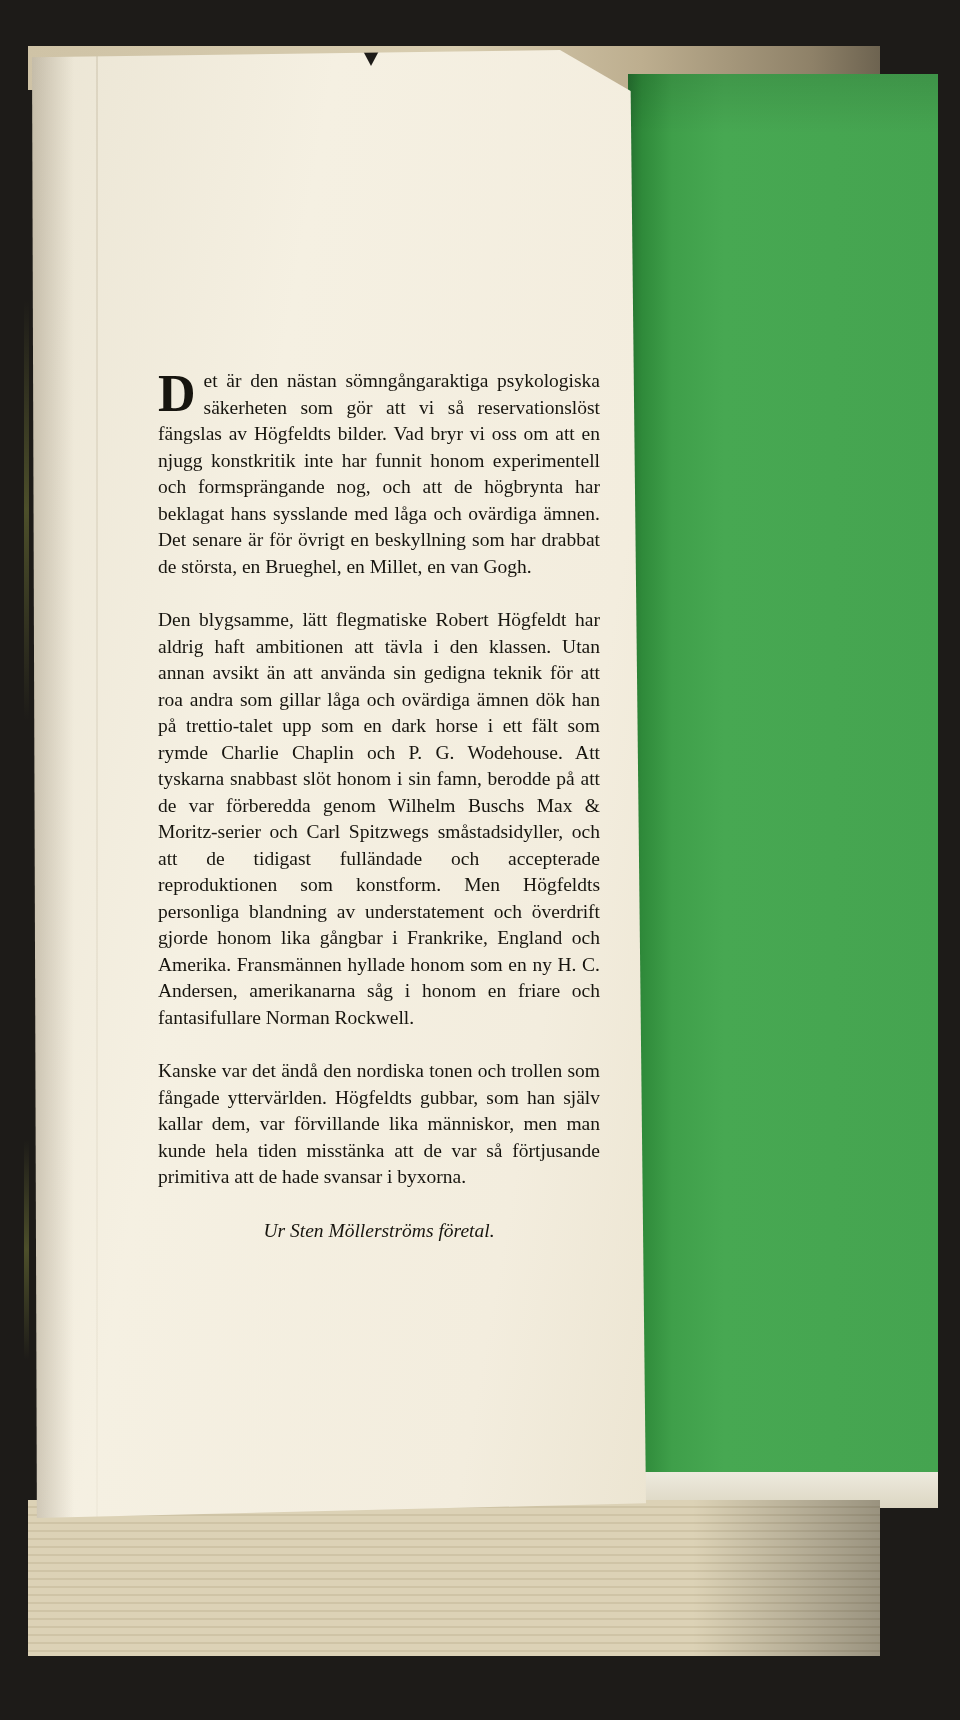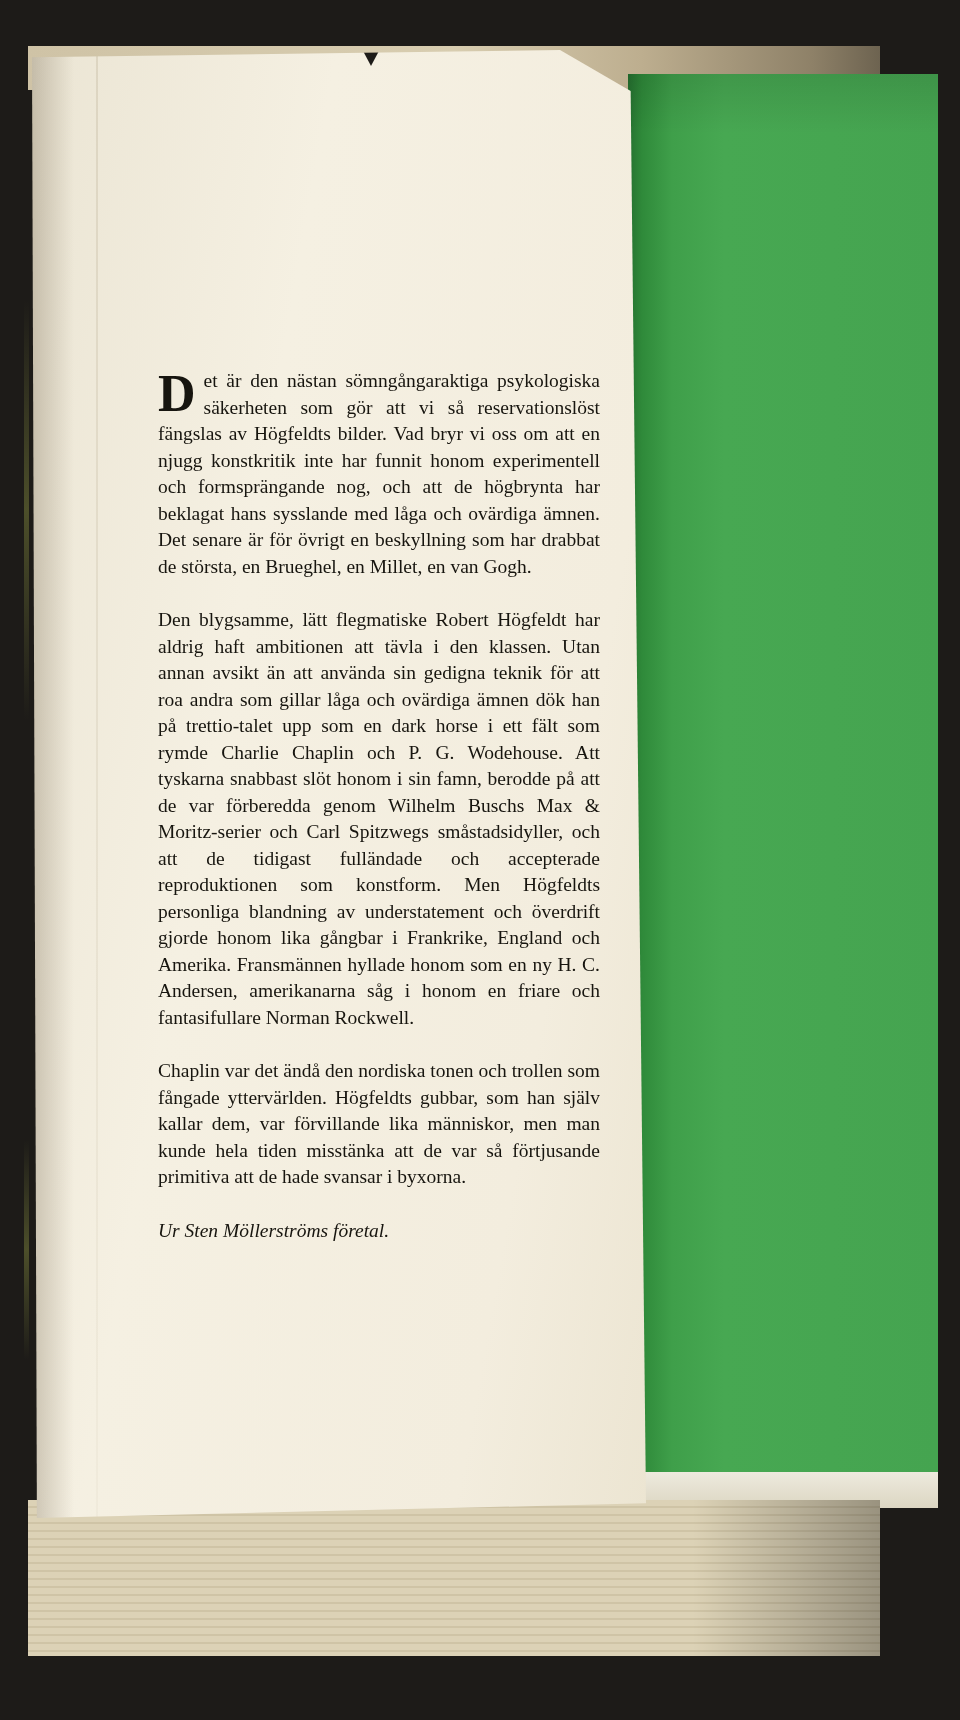--- a/index.html
+++ b/index.html
@@ -86,21 +86,21 @@
   .text-block p { margin: 0 0 27px 0; }
   .dropcap {
     float: left;
     font-weight: 700;
     font-size: 52px;
     line-height: 0.82;
     padding: 5px 8px 0 0;
   }
   .attribution {
     font-style: italic;
-    text-align: left;
+    text-align: center;
     margin-top: 4px;
   }
 
   
   .edge-streak {
     position: absolute; left: 24px; width: 5px;
     background: linear-gradient(180deg, rgba(150,160,60,0), rgba(165,175,75,.35), rgba(150,160,60,0));
     pointer-events: none;
   }
   .edge-streak.s1 { top: 300px; height: 420px; }
@@ -121,21 +121,21 @@
   <div class="flap">
     <div class="flap-shade-left"></div>
     <div class="flap-crease"></div>
     <div class="flap-tear"></div>
 
     <div class="text-block">
       <p>
         <span class="dropcap">D</span><span>et är den nästan sömngångaraktiga psykologiska säkerheten som gör att vi så reservationslöst fängslas av Högfeldts bilder. Vad bryr vi oss om att en njugg konstkritik inte har funnit honom experimentell och formsprängande nog, och att de högbrynta har beklagat hans sysslande med låga och ovärdiga ämnen. Det senare är för övrigt en beskyllning som har drabbat de största, en Brueghel, en Millet, en van Gogh.</span>
       </p>
       <p>Den blygsamme, lätt flegmatiske Robert Högfeldt har aldrig haft ambitionen att tävla i den klassen. Utan annan avsikt än att använda sin gedigna teknik för att roa andra som gillar låga och ovärdiga ämnen dök han på trettio-talet upp som en dark horse i ett fält som rymde Charlie Chaplin och P. G. Wodehouse. Att tyskarna snabbast slöt honom i sin famn, berodde på att de var förberedda genom Wilhelm Buschs Max &amp; Moritz-serier och Carl Spitzwegs småstadsidyller, och att de tidigast fulländade och accepterade reproduktionen som konstform. Men Högfeldts personliga blandning av understatement och överdrift gjorde honom lika gångbar i Frankrike, England och Amerika. Fransmännen hyllade honom som en ny H. C. Andersen, amerikanarna såg i honom en friare och fantasifullare Norman Rockwell.</p>
-      <p>Chaplin var det ändå den nordiska tonen och trollen som fångade yttervärlden. Högfeldts gubbar, som han själv kallar dem, var förvillande lika människor, men man kunde hela tiden misstänka att de var så förtjusande primitiva att de hade svansar i byxorna.</p>
+      <p>Kanske var det ändå den nordiska tonen och trollen som fångade yttervärlden. Högfeldts gubbar, som han själv kallar dem, var förvillande lika människor, men man kunde hela tiden misstänka att de var så förtjusande primitiva att de hade svansar i byxorna.</p>
       <p class="attribution">Ur Sten Möllerströms företal.</p>
     </div>
   </div>
 
   <div class="edge-streak s1"></div>
   <div class="edge-streak s2"></div>
 
 </div>
 
 </body></html>

